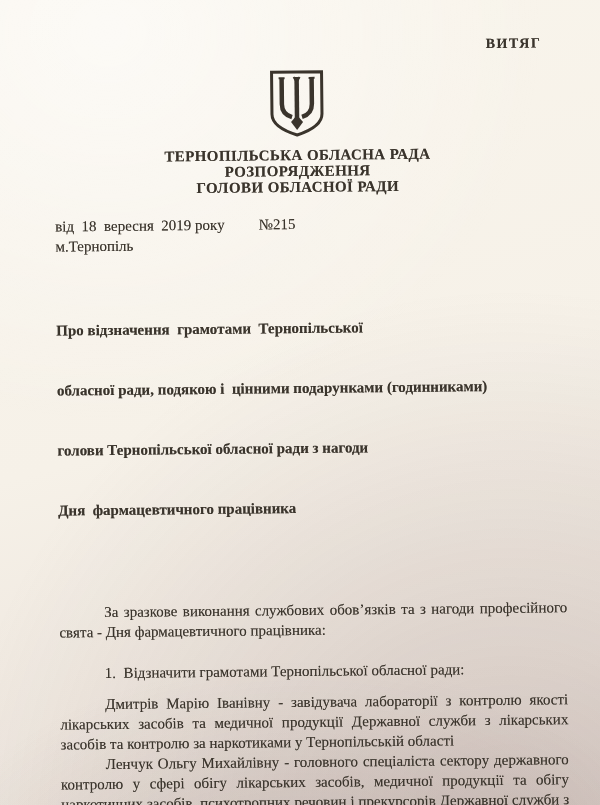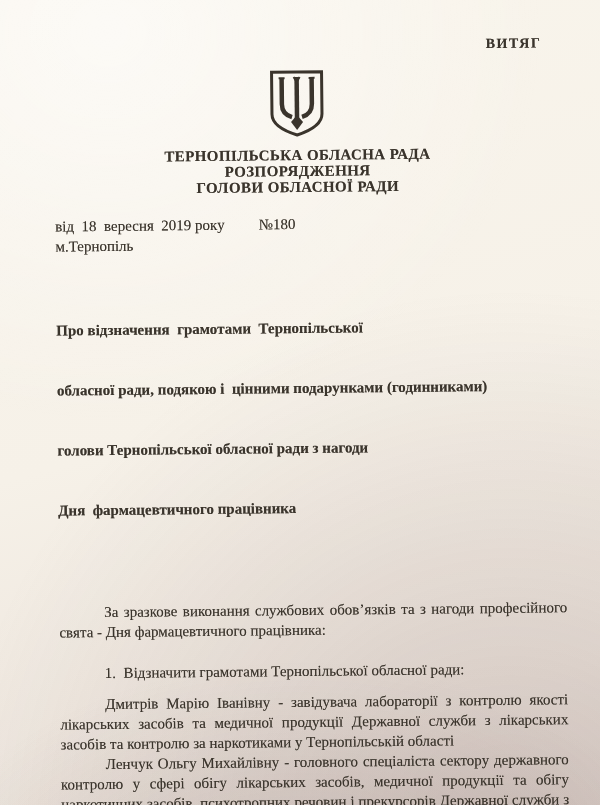--- a/index.html
+++ b/index.html
@@ -69,21 +69,21 @@
 
   <div class="org-header">
     <div>ТЕРНОПІЛЬСЬКА ОБЛАСНА РАДА</div>
     <div>РОЗПОРЯДЖЕННЯ</div>
     <div>ГОЛОВИ ОБЛАСНОЇ РАДИ</div>
   </div>
 
   <div class="meta-block">
     <div class="date-row">
       <span class="date-line">від  18  вересня  2019 року</span>
-      <span class="doc-number">№180</span>
+      <span class="doc-number">№215</span>
     </div>
     <div>м.Тернопіль</div>
   </div>
 
   <div class="subject">
     <div>Про відзначення  грамотами  Тернопільської</div>
     <div>обласної ради, подякою і  цінними подарунками (годинниками)</div>
     <div>голови Тернопільської обласної ради з нагоди</div>
     <div>Дня  фармацевтичного працівника</div>
   </div>

